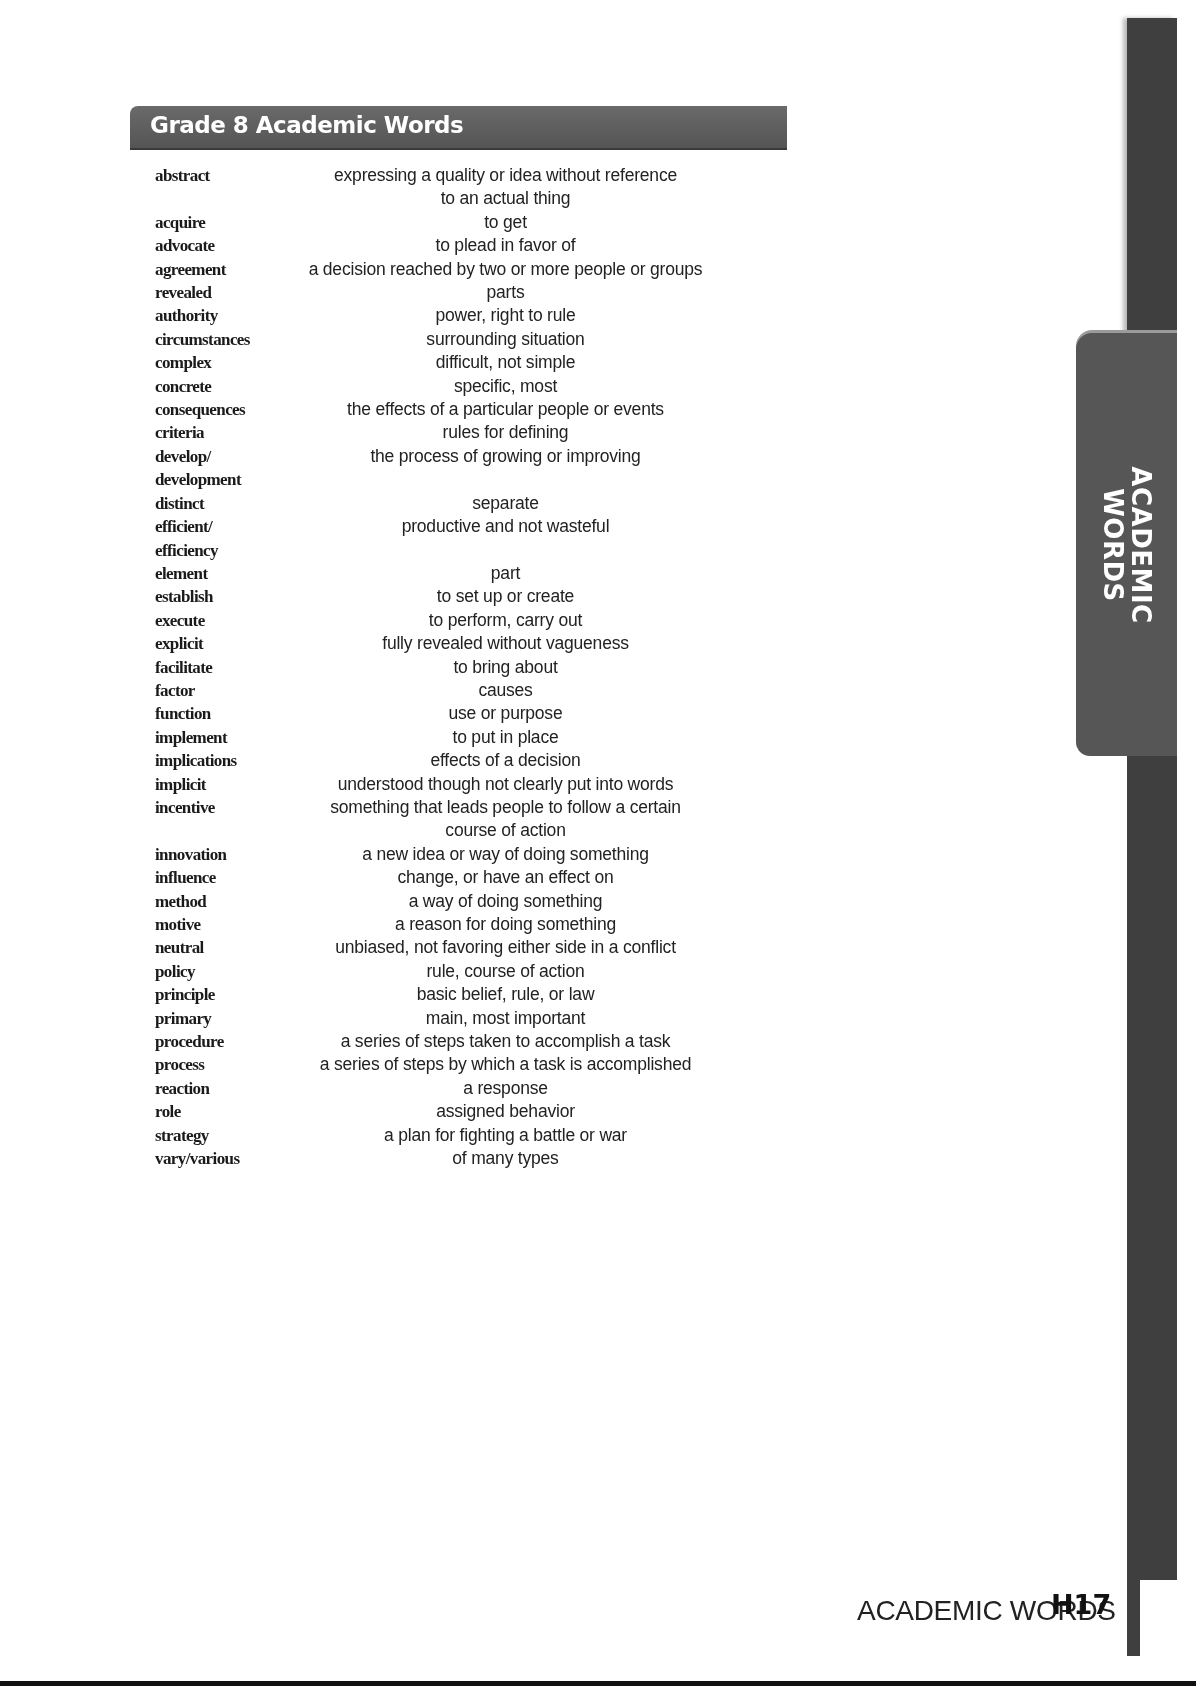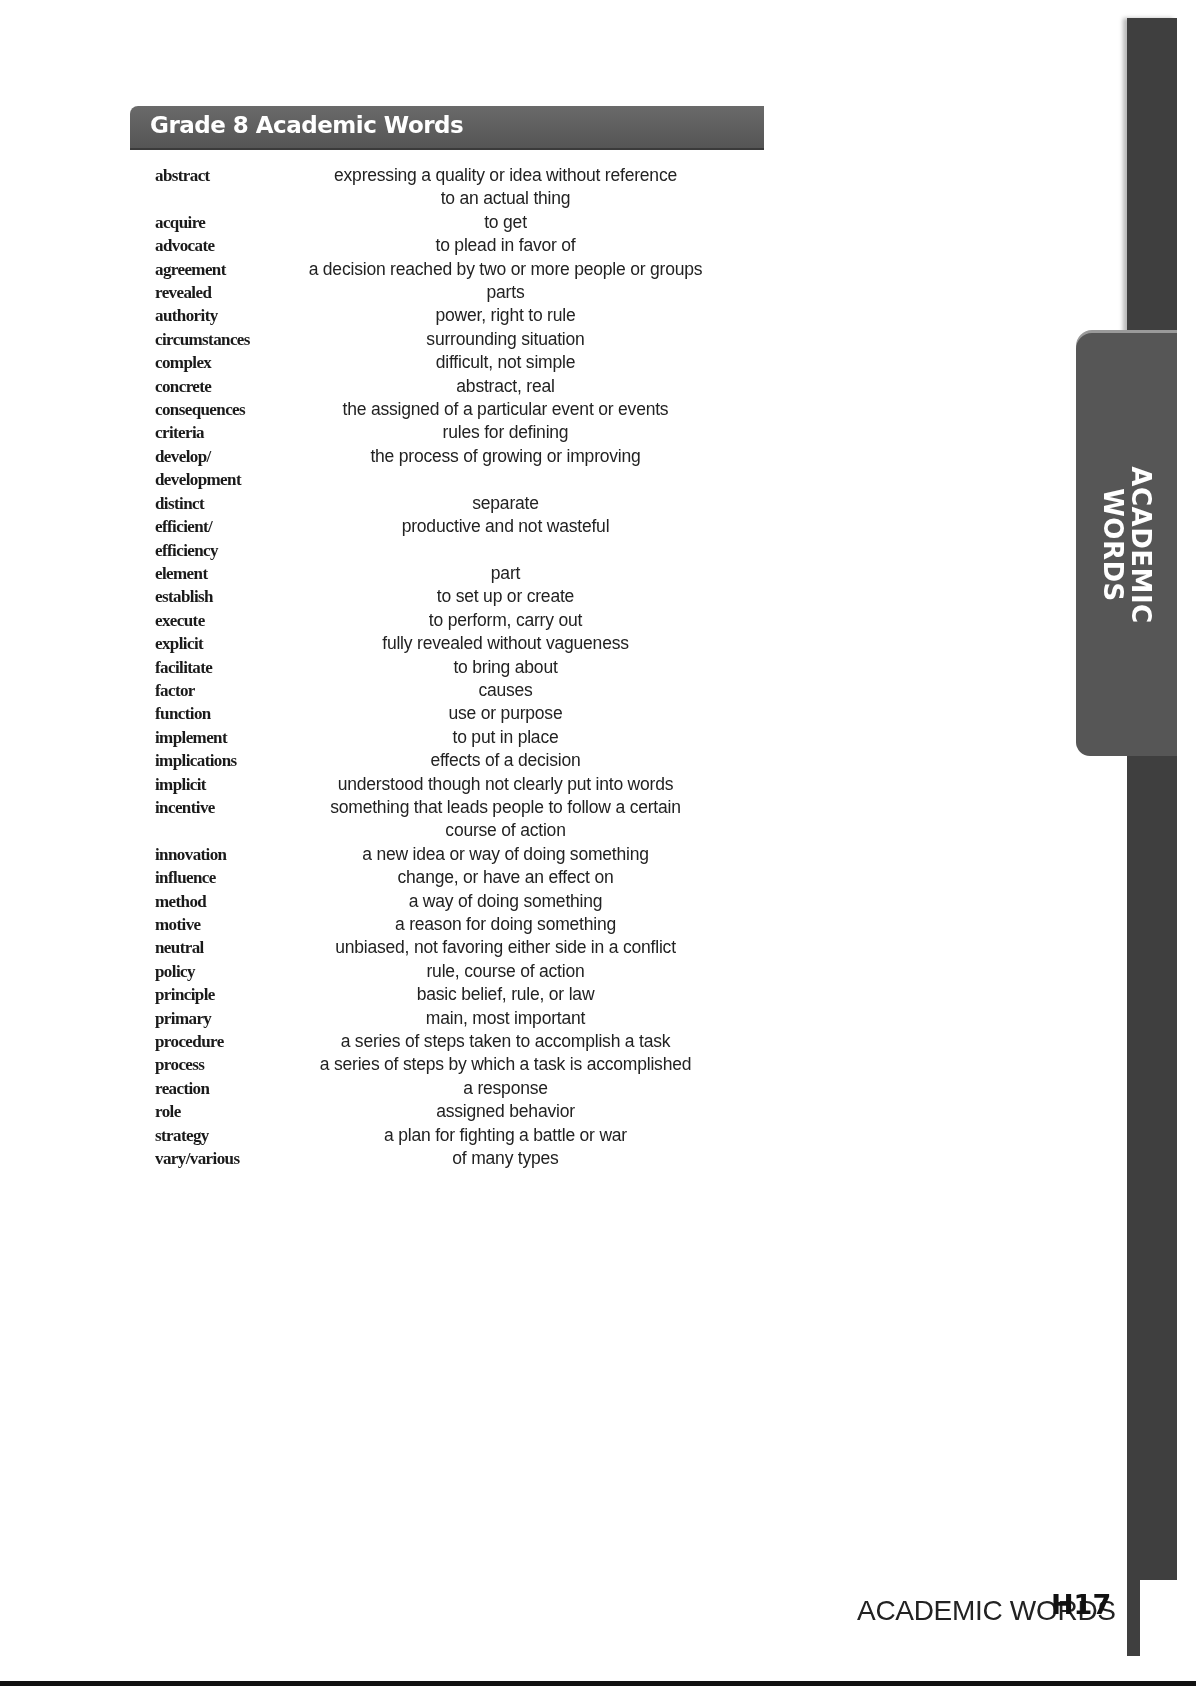--- a/index.html
+++ b/index.html
@@ -6,20 +6,21 @@
   body {
     width: 1196px; height: 1686px; position: relative; overflow: hidden;
     background: #ffffff; color: #1a1a1a;
     font-family: "Liberation Sans", sans-serif;
   }
   .header-bar {
     position: absolute; left: 130px; top: 106px; width: 634px; height: 42px;
     background: linear-gradient(#6a6a6a, #555555);
     border-top-left-radius: 8px;
     box-shadow: 0 2px 0 #3a3a3a;
+    padding-left: 23px;
   }
   .header-title {
     position: absolute; left: 20px; top: 6px;
     font-family: "DejaVu Sans", sans-serif; font-weight: bold; font-size: 23px;
     color: #ffffff; letter-spacing: -0.5px;
   }
   .entries { position: absolute; left: 155px; top: 164px; width: 560px; }
   .entry { display: flex; line-height: 23.4px; font-size: 17px; }
   .term {
     width: 141px; flex: none; font-family: Liberation Serif, serif; font-weight: bold;
@@ -143,29 +144,29 @@
       </div>
       <div class="def">
         <div>difficult, not simple</div>
       </div>
     </div>
     <div class="entry">
       <div class="term">
         <div>concrete</div>
       </div>
       <div class="def">
-        <div>abstract, real</div>
+        <div>specific, most</div>
       </div>
     </div>
     <div class="entry">
       <div class="term">
         <div>consequences</div>
       </div>
       <div class="def">
-        <div>the assigned of a particular event or events</div>
+        <div>the effects of a particular people or events</div>
       </div>
     </div>
     <div class="entry">
       <div class="term">
         <div>criteria</div>
       </div>
       <div class="def">
         <div>rules for defining</div>
       </div>
     </div>

